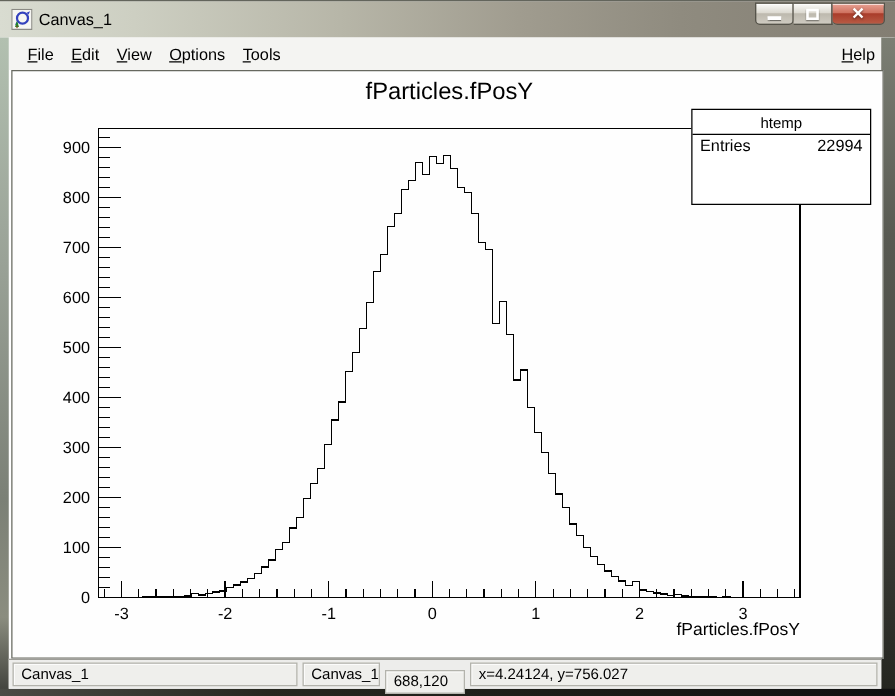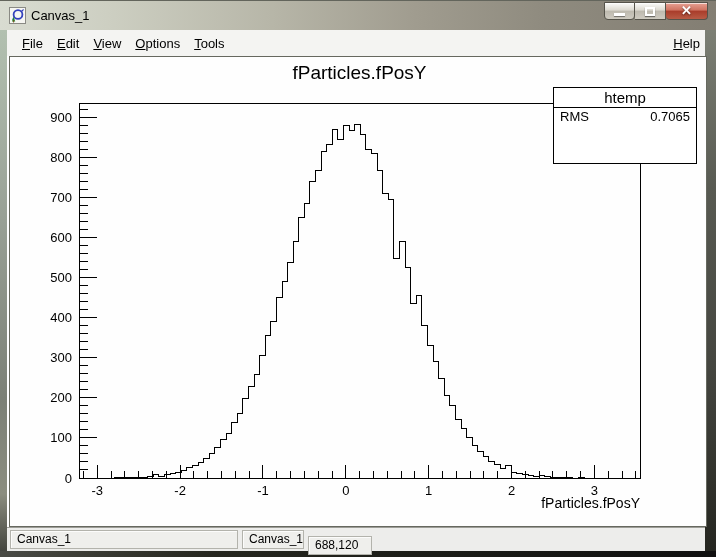--- a/index.html
+++ b/index.html
@@ -43,21 +43,21 @@
     background:linear-gradient(90deg,#4a4b45,#26271f 30%,#191a16 70%,#101010);}
 
   
   .canvas{position:absolute;top:56px;left:9px;width:698px;height:471px;background:#fefefe;
     border:1px solid #66685f;}
   .plot-svg{position:absolute;left:0;top:0;}
 
   .stats-box{position:absolute;left:543px;top:30px;width:144px;height:77px;background:#fff;
     border:1px solid #000;font-size:13px;color:#000;}
   .stats-title{height:20px;line-height:20px;text-align:center;border-bottom:1px solid #000;
-    font-size:15px;}
+    font-size:12px;}
   .stats-row{display:flex;justify-content:space-between;height:18px;line-height:18px;
     padding:0 6px 0 6px;}
   .stats-row .val{text-align:right;}
 
   
   .statusbar{position:absolute;left:7px;bottom:6px;width:698px;height:24px;background:#ededeb;
     border-top:1px solid #9d9d97;display:flex;align-items:center;font-size:12px;color:#000;}
   .status-seg{height:19px;line-height:17px;margin:0 2px;padding:0 6px;background:#efefec;
     border:1px solid #b3b3ac;box-shadow:inset 1px 1px 0 rgba(255,255,255,.8);
     white-space:nowrap;overflow:hidden;}
@@ -216,25 +216,26 @@
         <line x1="570.6129985228952" y1="421" x2="570.6129985228952" y2="414" stroke="#000000" stroke-width="1" shape-rendering="crispEdges"></line>
         <line x1="598.234859675037" y1="421" x2="598.234859675037" y2="414" stroke="#000000" stroke-width="1" shape-rendering="crispEdges"></line>
         <line x1="612.0457902511079" y1="421" x2="612.0457902511079" y2="414" stroke="#000000" stroke-width="1" shape-rendering="crispEdges"></line>
         <line x1="625.8567208271788" y1="421" x2="625.8567208271788" y2="414" stroke="#000000" stroke-width="1" shape-rendering="crispEdges"></line>
         <path d="M 69 421 L 70.66 421.00 L 76.25 421.00 L 76.25 421.00 L 81.84 421.00 L 81.84 421.00 L 87.44 421.00 L 87.44 421.00 L 93.03 421.00 L 93.03 421.00 L 98.62 421.00 L 98.62 421.00 L 104.22 421.00 L 104.22 420.60 L 109.81 420.60 L 109.81 420.60 L 115.40 420.60 L 115.40 420.60 L 121.00 420.60 L 121.00 420.20 L 126.59 420.20 L 126.59 420.20 L 132.19 420.20 L 132.19 420.20 L 137.78 420.20 L 137.78 419.80 L 143.37 419.80 L 143.37 417.80 L 148.97 417.80 L 148.97 419.00 L 154.56 419.00 L 154.56 417.80 L 160.15 417.80 L 160.15 416.60 L 165.75 416.60 L 165.75 415.80 L 171.34 415.80 L 171.34 413.00 L 176.93 413.00 L 176.93 410.99 L 182.53 410.99 L 182.53 408.59 L 188.12 408.59 L 188.12 405.79 L 193.71 405.79 L 193.71 401.79 L 199.31 401.79 L 199.31 396.59 L 204.90 396.59 L 204.90 390.98 L 210.49 390.98 L 210.49 382.58 L 216.09 382.58 L 216.09 376.98 L 221.68 376.98 L 221.68 365.37 L 227.27 365.37 L 227.27 356.97 L 232.87 356.97 L 232.87 341.76 L 238.46 341.76 L 238.46 329.75 L 244.05 329.75 L 244.05 317.74 L 249.65 317.74 L 249.65 298.53 L 255.24 298.53 L 255.24 278.92 L 260.83 278.92 L 260.83 264.52 L 266.43 264.52 L 266.43 240.10 L 272.02 240.10 L 272.02 224.90 L 277.61 224.90 L 277.61 205.69 L 283.21 205.69 L 283.21 184.87 L 288.80 184.87 L 288.80 160.06 L 294.39 160.06 L 294.39 146.45 L 299.99 146.45 L 299.99 124.04 L 305.58 124.04 L 305.58 113.64 L 311.17 113.64 L 311.17 94.83 L 316.77 94.83 L 316.77 87.62 L 322.36 87.62 L 322.36 72.81 L 327.95 72.81 L 327.95 82.82 L 333.55 82.82 L 333.55 68.01 L 339.14 68.01 L 339.14 73.61 L 344.74 73.61 L 344.74 67.21 L 350.33 67.21 L 350.33 77.62 L 355.92 77.62 L 355.92 92.82 L 361.52 92.82 L 361.52 96.83 L 367.11 96.83 L 367.11 113.64 L 372.70 113.64 L 372.70 136.85 L 378.30 136.85 L 378.30 142.85 L 383.89 142.85 L 383.89 201.68 L 389.48 201.68 L 389.48 184.07 L 395.08 184.07 L 395.08 210.89 L 400.67 210.89 L 400.67 246.91 L 406.26 246.91 L 406.26 238.90 L 411.86 238.90 L 411.86 268.92 L 417.45 268.92 L 417.45 288.93 L 423.04 288.93 L 423.04 304.94 L 428.64 304.94 L 428.64 321.75 L 434.23 321.75 L 434.23 338.16 L 439.82 338.16 L 439.82 348.96 L 445.42 348.96 L 445.42 362.17 L 451.01 362.17 L 451.01 371.37 L 456.60 371.37 L 456.60 380.98 L 462.20 380.98 L 462.20 388.18 L 467.79 388.18 L 467.79 394.59 L 473.38 394.59 L 473.38 399.79 L 478.98 399.79 L 478.98 404.19 L 484.57 404.19 L 484.57 407.79 L 490.16 407.79 L 490.16 411.39 L 495.76 411.39 L 495.76 408.19 L 501.35 408.19 L 501.35 415.00 L 506.94 415.00 L 506.94 416.20 L 512.54 416.20 L 512.54 417.40 L 518.13 417.40 L 518.13 418.20 L 523.72 418.20 L 523.72 419.40 L 529.32 419.40 L 529.32 418.60 L 534.91 418.60 L 534.91 419.80 L 540.51 419.80 L 540.51 420.20 L 546.10 420.20 L 546.10 420.60 L 551.69 420.60 L 551.69 420.20 L 557.29 420.20 L 557.29 420.60 L 562.88 420.60 L 562.88 421.00 L 568.47 421.00 L 568.47 420.60 L 574.07 420.60 L 574.07 421.00 L 579.66 421.00 L 579.66 421.00 L 585.25 421.00 L 585.25 421.00 L 590.85 421.00 L 590.85 421.00 L 596.44 421.00 L 596.44 421.00 L 602.03 421.00 L 602.03 421.00 L 607.63 421.00 L 607.63 421.00 L 613.22 421.00 L 613.22 421.00 L 618.81 421.00 L 618.81 421.00 L 624.41 421.00 L 624.41 421.00 L 630.00 421.00 L 630 421" fill="none" stroke="#000000" stroke-width="1" shape-rendering="crispEdges"></path>
       </svg>
 
     <div class="stats-box">
       <div class="stats-title">htemp</div>
       <div class="stats-row">
-        <span>RMS</span>
-        <span class="val">0.7065</span>
+        <span>Entries</span>
+        <span class="val">22994</span>
       </div>
     </div>
   </div>
 
   <div class="statusbar">
     <span class="status-seg seg0">Canvas_1</span>
     <span class="status-seg seg1">Canvas_1</span>
     <span class="status-seg seg2">688,120</span>
+    <span class="status-seg seg3">x=4.24124, y=756.027</span>
   </div>
 
 </div>
 
 </body></html>

